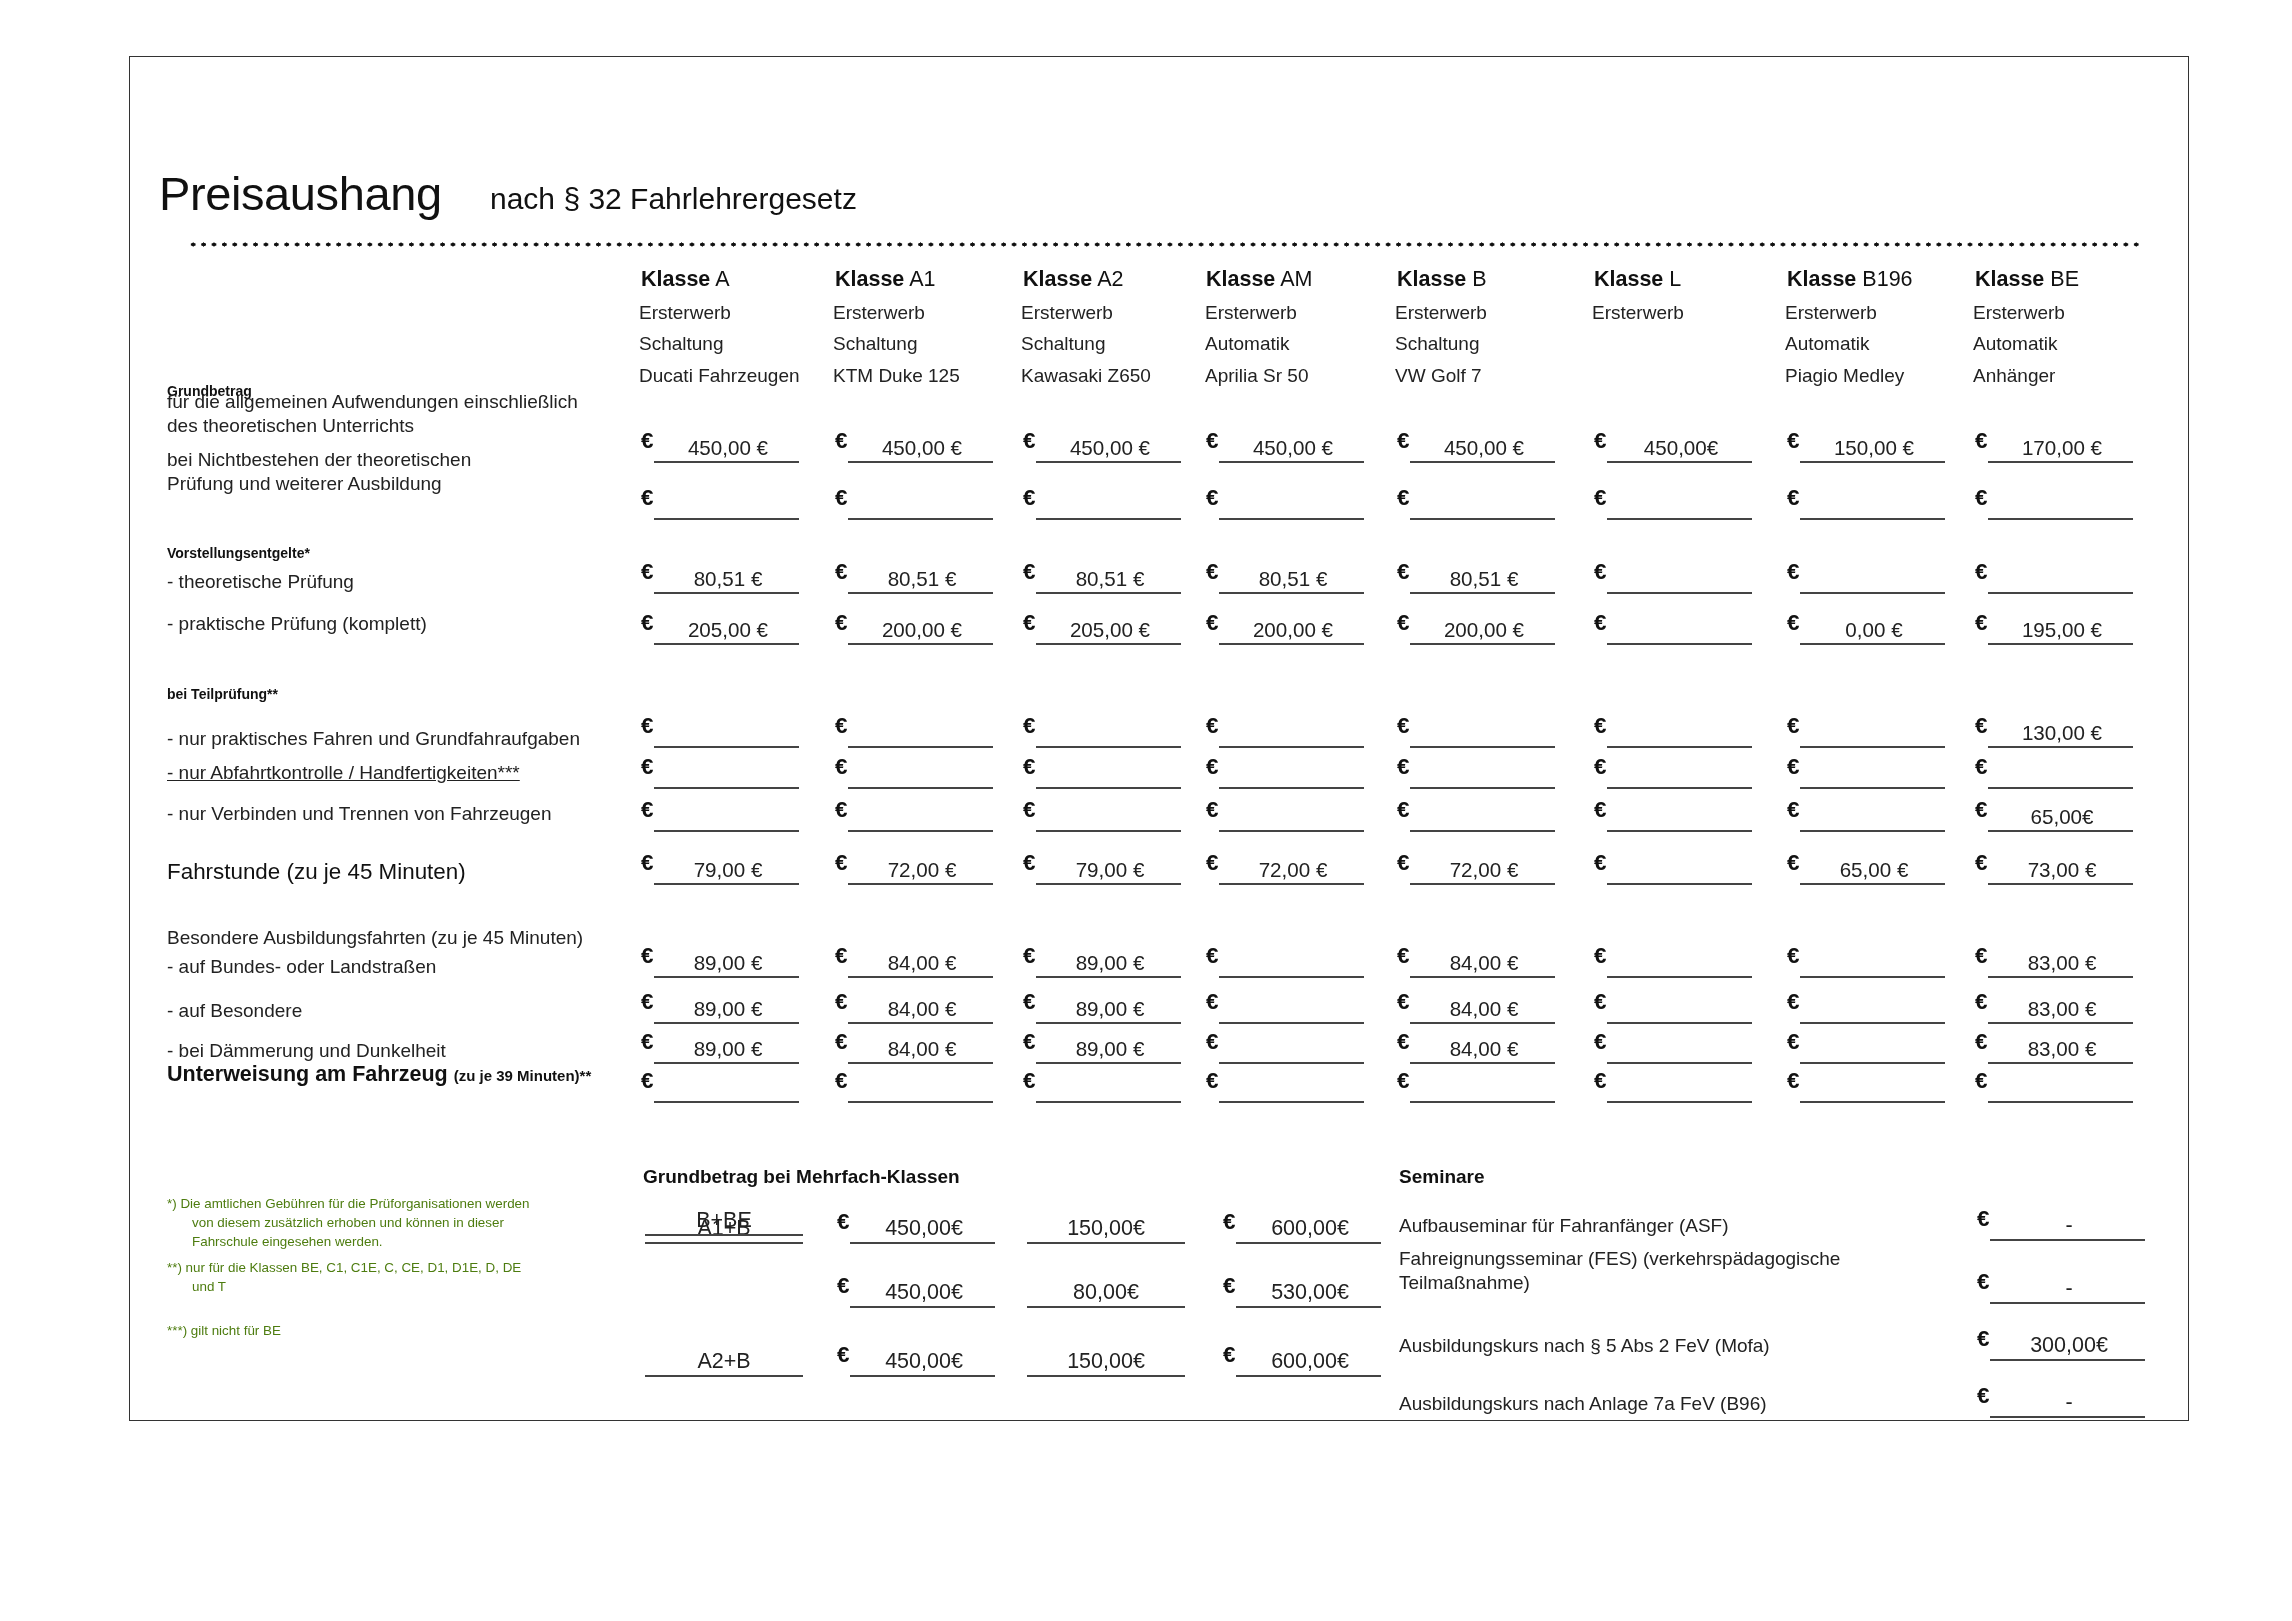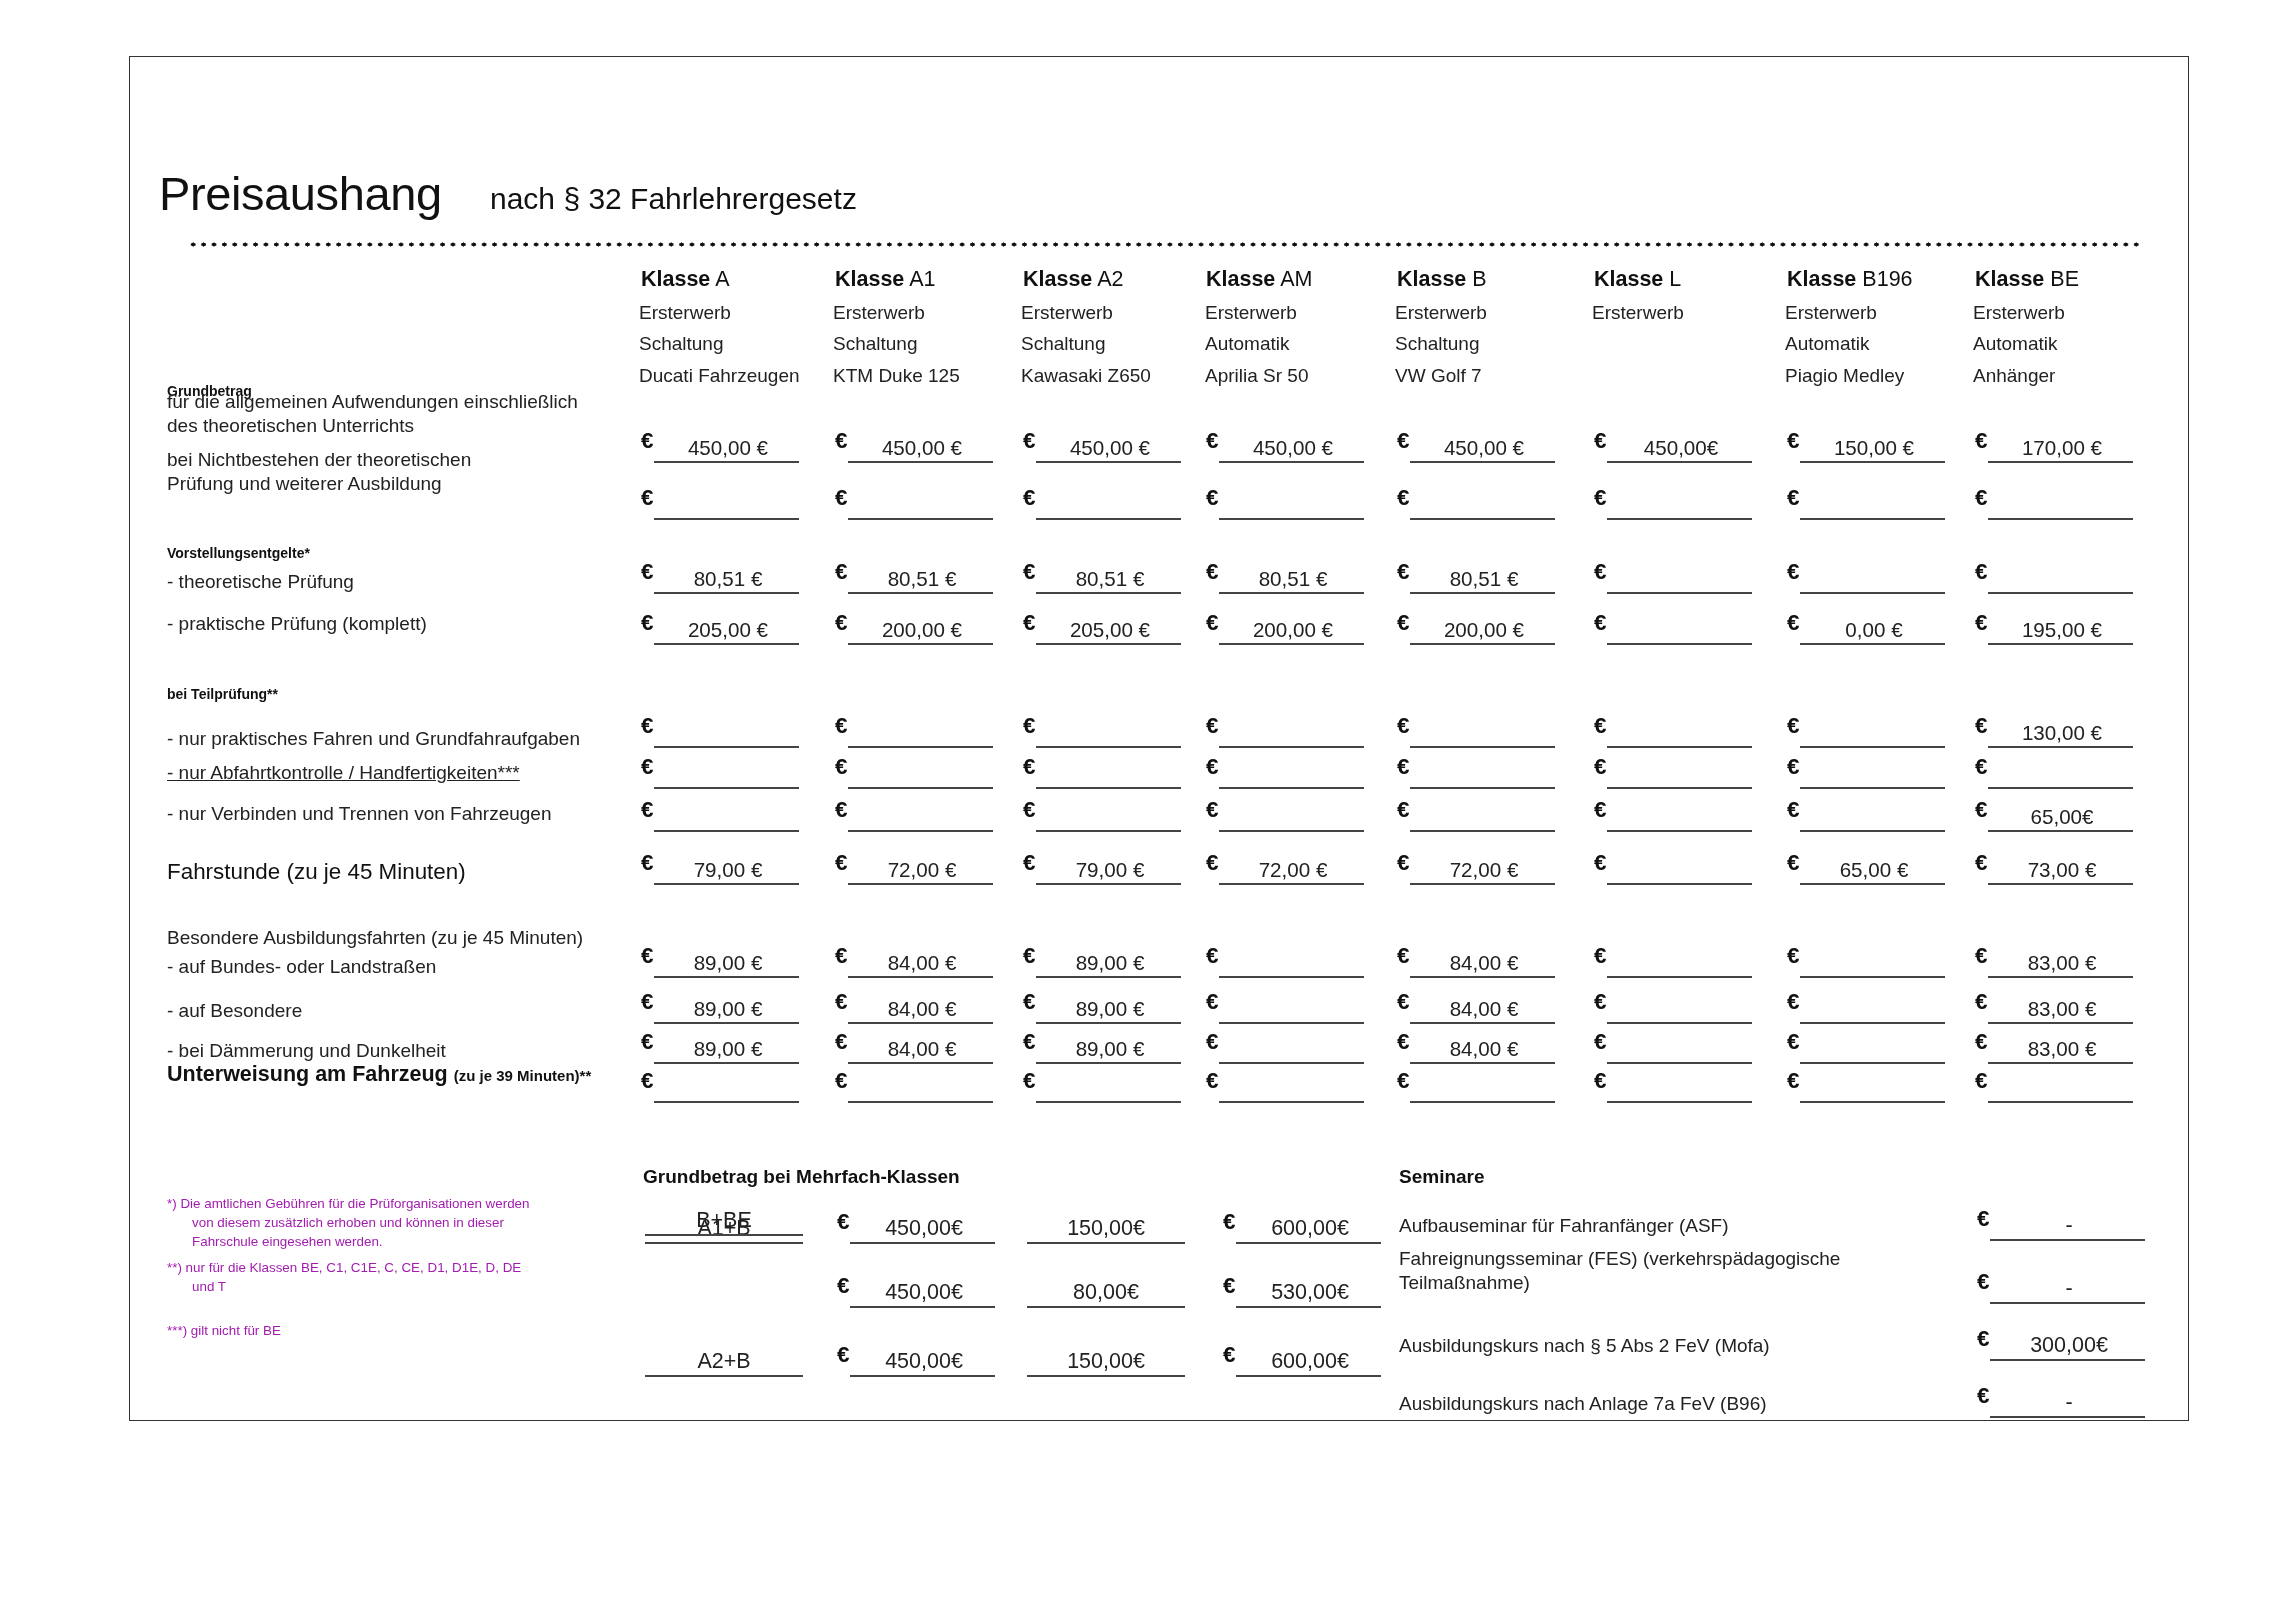--- a/index.html
+++ b/index.html
@@ -16,21 +16,21 @@
   .cls-sub { font-size:19px; color:#222;text-align:right; }
   .rowlabel { font-size:19px; color:#222; line-height:24px; }
   .section { font-size:14px; font-weight:bold; }
   .fahrstunde { font-size:22.4px; }
   .unterweisung { font-size:21.5px; font-weight:bold; }
   .unterweisung small { font-size:15px; font-weight:bold; }
   .cell { position:absolute; width:158px; height:30px; }
   .cell .euro { position:absolute; left:0; top:-5.4px; font-size:22.4px; font-weight:bold; }
   .cell .line { position:absolute; left:12.5px; right:0; bottom:0; border-bottom:2.7px solid #444; }
   .cell .val { position:absolute; left:16px; right:0; bottom:2.7px; text-align:center; font-size:20.6px; color:#222; }
-  .foot { font-size:13.4px; color:#a21caf; line-height:19px; }
+  .foot { font-size:13.4px; color:#4d7c0f; line-height:19px; }
   .multi-head { font-size:19px; font-weight:bold; }
   .mcell { position:absolute; height:30px; }
   .mcell .line { position:absolute; left:0; right:0; bottom:0; border-bottom:2.7px solid #444; }
   .mcell .val { position:absolute; left:0; right:0; bottom:2.7px; text-align:center; font-size:21.5px; color:#222; }
   .mcell.withEuro .line { left:12.5px; }
   .mcell.withEuro .val { left:16px; }
   .mcell .euro { position:absolute; left:0; top:-5.4px; font-size:22.4px; font-weight:bold; }
   .sem-label { font-size:19px; color:#222; line-height:24px; }
 </style>
 </head>

